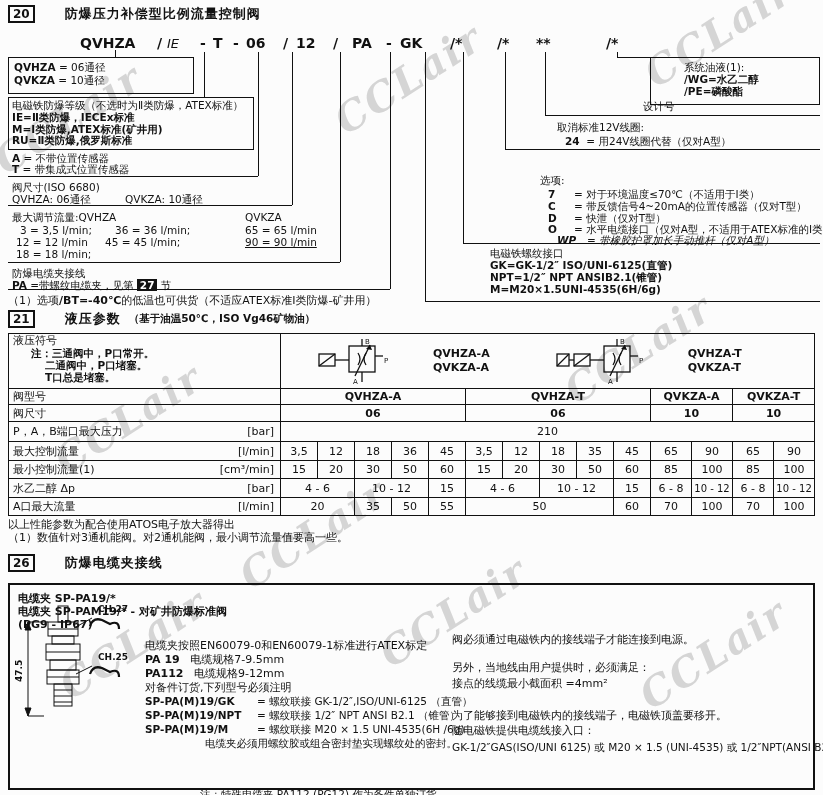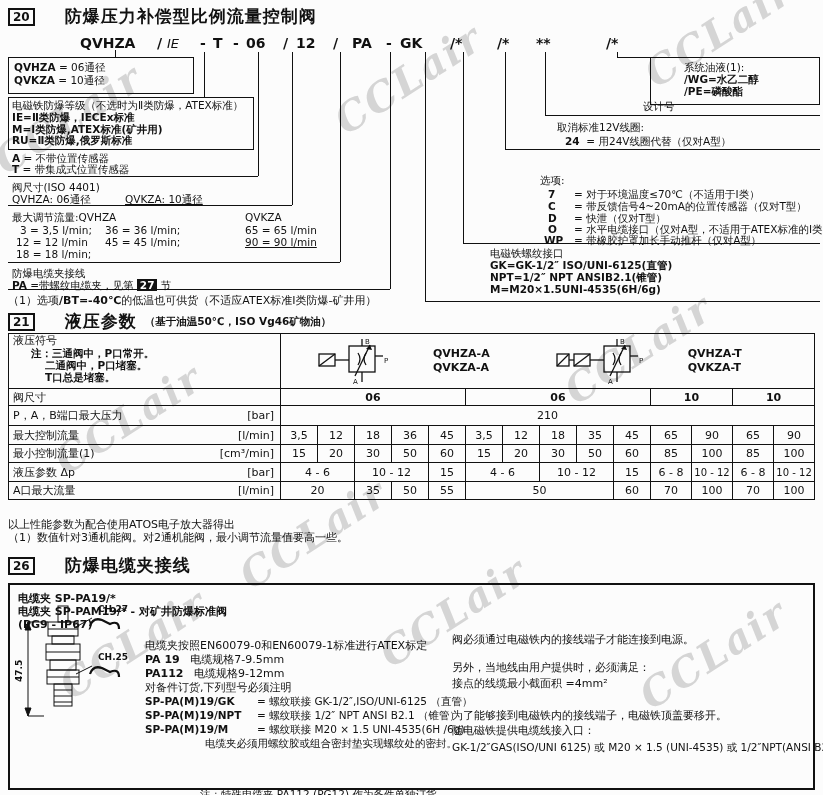--- a/index.html
+++ b/index.html
@@ -10,21 +10,21 @@
   .t11{font-size:11px;line-height:13px;}
   .b{font-weight:bold;}
   .codeseg{position:absolute;top:35px;font-size:14px;font-weight:bold;}
   .codeseg.light{font-weight:normal;font-size:13px;top:36px;}
   .vl{position:absolute;width:1px;background:#111;}
   .hl{position:absolute;height:1px;background:#111;}
   .box{position:absolute;border:1px solid #111;background:transparent;}
   .badge{display:inline-block;border:2px solid #111;padding:0 3px;font-weight:bold;font-size:12px;line-height:14px;}
   .inv{background:#111;color:#fff;padding:0 3px;font-weight:bold;}
   .secline{display:flex;align-items:center;gap:8px;}
-  .sectitle{font-size:17px;font-weight:bold;letter-spacing:1px;padding-left:22px;}
+  .sectitle{font-size:13px;font-weight:bold;letter-spacing:1px;padding-left:22px;}
   .subtle{font-size:10.5px;font-weight:bold;}
   .optrow{display:flex;}
   .optcode{width:26px;font-weight:bold;}
   table.params{border-collapse:collapse;table-layout:fixed;width:807px;font-size:11px;}
   table.params td{border:1px solid #111;padding:0 2px;text-align:center;overflow:hidden;}
   table.params td.lbl{text-align:left;padding-left:4px;}
   .lblflex{display:flex;justify-content:space-between;align-items:center;}
   .symcell{display:flex;align-items:center;border:none;}
   .symlabels{font-size:11px;font-weight:bold;line-height:14px;text-align:left;}
   .wm{position:absolute;font-size:40px;font-weight:bold;font-style:italic;
@@ -111,30 +111,30 @@
 
   <div class="abs t10 fg" style="left:12px;top:152px;">
     <span class="b">A</span>
     <span>= 不带位置传感器</span>
   </div>
   <div class="abs t10 fg" style="left:12px;top:163px;">
     <span class="b">T</span>
     <span>= 带集成式位置传感器</span>
   </div>
 
-  <div class="abs t10 fg" style="left:12px;top:181px;">阀尺寸(ISO 4401)</div>
+  <div class="abs t10 fg" style="left:12px;top:181px;">阀尺寸(ISO 6680)</div>
   <div class="abs t10 fg" style="left:12px;top:193px;">QVHZA: 06通径</div>
-  <div class="abs t10 fg" style="left:125px;top:193px;text-decoration:underline;">QVKZA: 10通径</div>
+  <div class="abs t10 fg" style="left:125px;top:193px;">QVKZA: 10通径</div>
 
   <div class="abs t10 fg" style="left:12px;top:211px;">最大调节流量:QVHZA</div>
   <div class="abs t10 fg" style="left:245px;top:211px;">QVKZA</div>
   <div class="abs t10 fg" style="left:20px;top:224px;">3 = 3,5 l/min;</div>
   <div class="abs t10 fg" style="left:16px;top:236px;">12 = 12 l/min</div>
   <div class="abs t10 fg" style="left:16px;top:248px;">18 = 18 l/min;</div>
-  <div class="abs t10 fg" style="left:105px;top:224px;">36 = 36 l/min;</div>
+  <div class="abs t10 fg" style="left:115px;top:224px;">36 = 36 l/min;</div>
   <div class="abs t10 fg" style="left:105px;top:236px;">45 = 45 l/min;</div>
   <div class="abs t10 fg" style="left:245px;top:224px;">65 = 65 l/min</div>
   <div class="abs t10 fg" style="left:245px;top:236px;text-decoration:underline;">90 = 90 l/min</div>
 
   <div class="abs t10 fg" style="left:12px;top:267px;">防爆电缆夹接线</div>
   <div class="abs t10 fg" style="left:12px;top:279px;">
     <span class="b">PA</span>
     <span>=带螺纹电缆夹，见第</span>
     <span class="inv">27</span>
     <span>节</span>
@@ -153,21 +153,21 @@
     <span>= 带反馈信号4~20mA的位置传感器（仅对T型）</span>
   </div>
   <div class="abs t10 fg optrow" style="left:548px;top:212px;">
     <span class="optcode">D</span>
     <span>= 快泄（仅对T型）</span>
   </div>
   <div class="abs t10 fg optrow" style="left:548px;top:223px;">
     <span class="optcode">O</span>
     <span>= 水平电缆接口（仅对A型，不适用于ATEX标准的Ⅰ类防爆）</span>
   </div>
-  <div class="abs t10 fg optrow" style="left:544px;top:234px;">
+  <div class="abs t10 fg optrow" style="left:557px;top:234px;font-style:italic;">
     <span class="optcode" style="width:30px;">WP</span>
     <span>= 带橡胶护罩加长手动推杆（仅对A型）</span>
   </div>
 
   <div class="abs t10 fg" style="left:490px;top:247px;">电磁铁螺纹接口</div>
   <div class="abs t10 b fg" style="left:490px;top:259px;">GK=GK-1/2″ ISO/UNI-6125(直管)</div>
   <div class="abs t10 b fg" style="left:490px;top:271px;">NPT=1/2″ NPT ANSIB2.1(锥管)</div>
   <div class="abs t10 b fg" style="left:490px;top:283px;">M=M20×1.5UNI-4535(6H/6g)</div>
 
   <div class="abs t10 fg" style="left:557px;top:121px;">取消标准12V线圈:</div>
@@ -249,20 +249,27 @@
               <text x="83" y="27" font-size="7" fill="#111">P</text>
               <text x="52" y="48" font-size="7" fill="#111">A</text>
             </svg>
             <div class="symlabels">
               <div>QVHZA-T</div>
               <div>QVKZA-T</div>
             </div>
           </div>
         </td>
       </tr>
+      <tr style="height:16px;">
+        <td class="lbl">阀型号</td>
+        <td colspan="5" class="b">QVHZA-A</td>
+        <td colspan="5" class="b">QVHZA-T</td>
+        <td colspan="2" class="b">QVKZA-A</td>
+        <td colspan="2" class="b">QVKZA-T</td>
+      </tr>
       <tr style="height:17px;">
         <td class="lbl">阀尺寸</td>
         <td colspan="5" class="b">06</td>
         <td colspan="5" class="b">06</td>
         <td colspan="2" class="b">10</td>
         <td colspan="2" class="b">10</td>
       </tr>
       <tr style="height:20px;">
         <td class="lbl">
           <div class="lblflex">
@@ -312,21 +319,21 @@
         <td>50</td>
         <td>60</td>
         <td>85</td>
         <td>100</td>
         <td>85</td>
         <td>100</td>
       </tr>
       <tr style="height:19px;">
         <td class="lbl">
           <div class="lblflex">
-            <span>液压参数 Δp</span>
+            <span>水乙二醇 Δp</span>
             <span style="padding-right:4px;">[bar]</span>
           </div>
         </td>
         <td colspan="2">4 - 6</td>
         <td colspan="2">10 - 12</td>
         <td>15</td>
         <td colspan="2">4 - 6</td>
         <td colspan="2">10 - 12</td>
         <td>15</td>
         <td>6 - 8</td>

